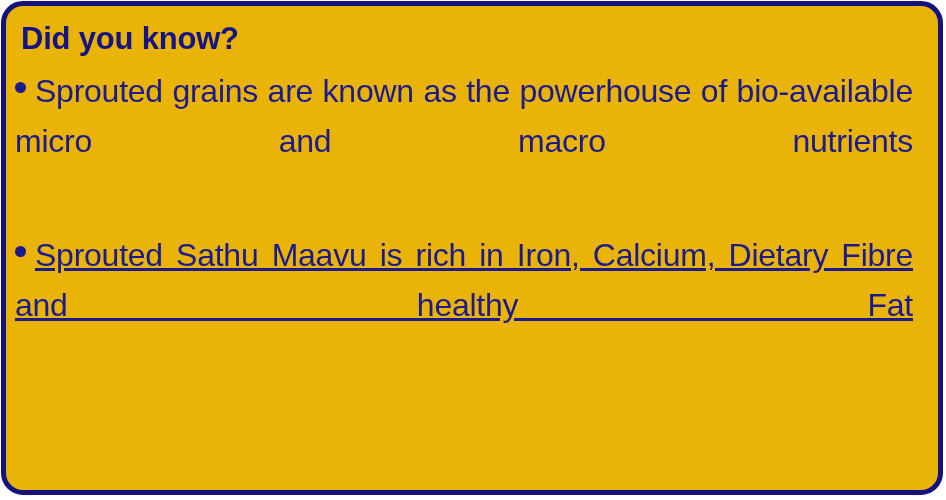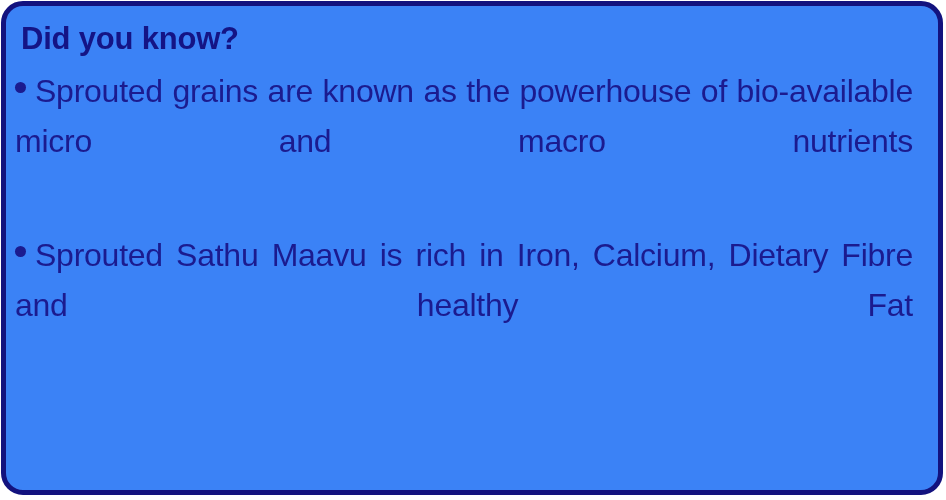--- a/index.html
+++ b/index.html
@@ -24,21 +24,21 @@
   }
 
   
   .info-card {
     position: absolute;
     left: 1px;
     top: 1px;
     width: 942px;
     height: 494px;
     box-sizing: border-box;
-    background: #3b82f6;
+    background: #eab308;
     border: 5px solid #13127e;
     border-radius: 22px;
     padding: 14px 9px 10px 9px;
     overflow: hidden;
   }
 
   .card-title {
     font-family: "Liberation Sans", sans-serif;
     font-weight: bold;
     font-size: 31px;
@@ -64,20 +64,21 @@
     text-align: justify;
     text-justify: inter-word;
     margin: 0 16px 14px 0;
     padding: 0;
     letter-spacing: -0.25px;
     word-spacing: 0px;
   }
 
   .bullet-item:last-child {
     margin-bottom: 0;
+    text-decoration: underline;
   }
 
   
   .bullet-dot {
     display: inline-block;
     width: 11px;
     height: 11px;
     border-radius: 50%;
     background: #1b1b8f;
     vertical-align: 0.28em;

